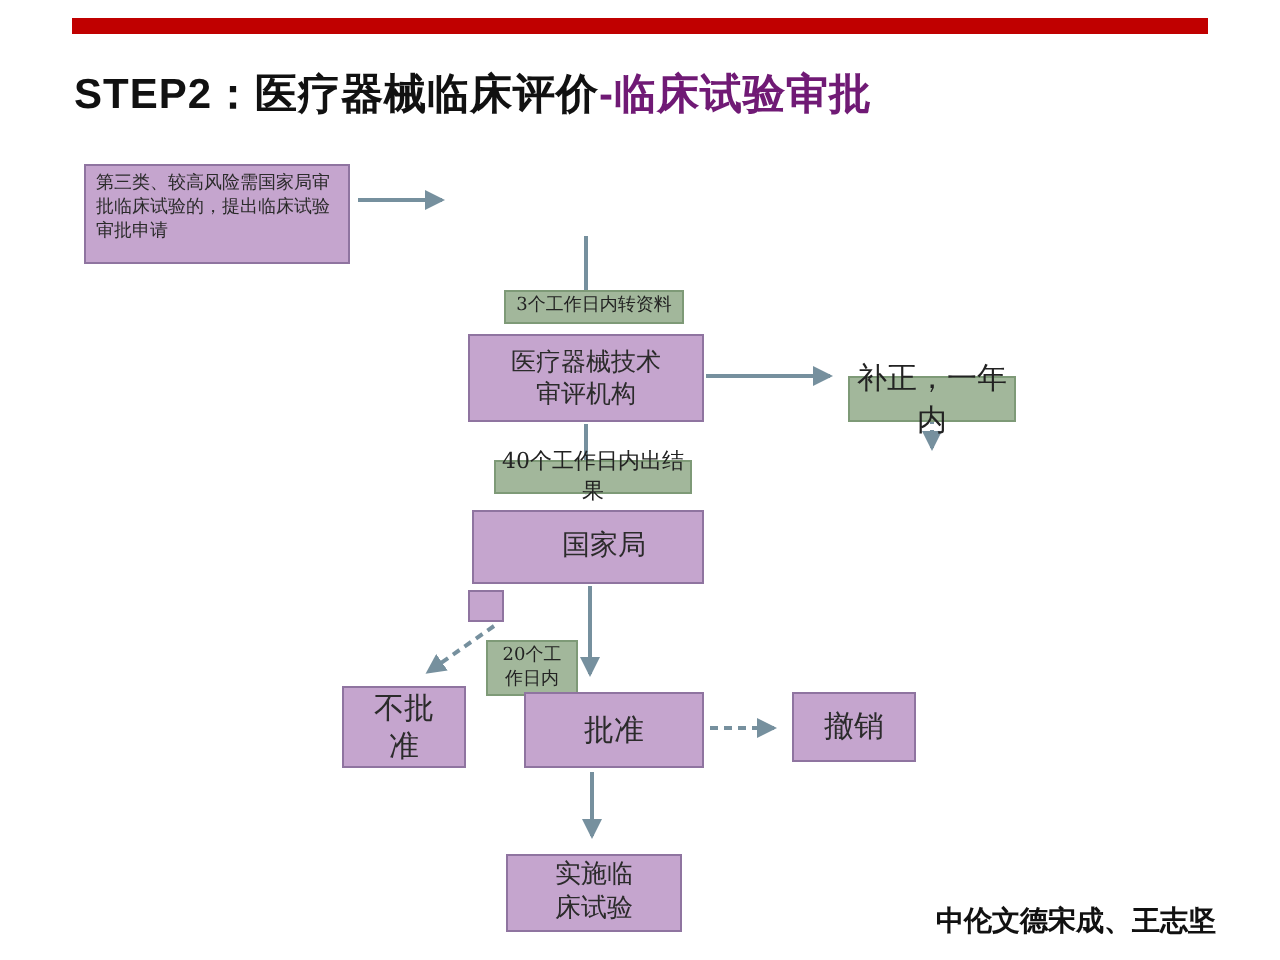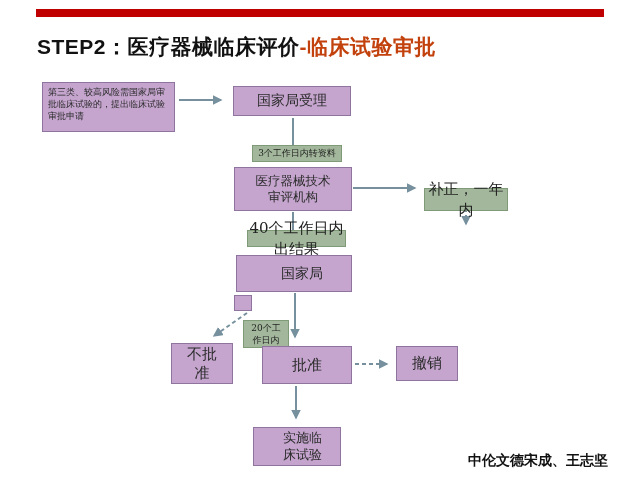--- a/index.html
+++ b/index.html
@@ -9,21 +9,21 @@
   }
   .redbar {
     position:absolute; left:36px; top:9px; width:568px; height:8px;
     background:#c00000;
   }
   .title {
     position:absolute; left:37px; top:33px; font-size:21px; font-weight:bold;
     color:#111; letter-spacing:0.5px; white-space:nowrap;
     font-family:"Liberation Sans", sans-serif;
   }
-  .title .hl { color:#c2410c; }
+  .title .hl { color:#701a75; }
   .connectors { position:absolute; left:0; top:0; z-index:1; }
   .node {
     position:absolute; z-index:2; box-sizing:border-box;
     background:#c5a5ce; border:1px solid #8f74a0; color:#2b2b2b;
     display:flex; align-items:center; justify-content:center; text-align:center;
     font-family:"DejaVu Serif", serif; line-height:1.25;
   }
   .glabel {
     position:absolute; z-index:2; box-sizing:border-box;
     background:#a2b79b; border:1px solid #7e9a77; color:#222;
@@ -31,24 +31,24 @@
     font-family:"DejaVu Serif", serif; line-height:1.35;margin-top:12px;
   }
   .note       { left:42px;  top:82px;  width:133px; height:50px; font-size:9px;  text-align:left; padding:3px 5px; align-items:flex-start; justify-content:flex-start; line-height:1.35; }
   .accept     { left:233px; top:86px;  width:118px; height:30px; font-size:14px; }
   .review     { left:234px; top:167px; width:118px; height:44px; font-size:12.5px; padding:0 18px; }
   .bureau     { left:236px; top:255px; width:116px; height:37px; font-size:14px;padding-left:16px; }
   .sq         { left:234px; top:295px; width:18px;  height:16px; }
   .reject     { left:171px; top:343px; width:62px;  height:41px; font-size:15px; padding:0 14px; }
   .approve    { left:262px; top:346px; width:90px;  height:38px; font-size:15px; }
   .revoke     { left:396px; top:346px; width:62px;  height:35px; font-size:15px; }
-  .implement  { left:253px; top:427px; width:88px;  height:39px; font-size:13px; padding:0 18px;text-align:right; }
+  .implement  { left:253px; top:427px; width:88px;  height:39px; font-size:13px; padding:0 18px; }
   .transfer   { left:252px; top:133px; width:90px;  height:17px; font-size:9px; }
   .correction { left:424px; top:176px; width:84px;  height:23px; font-size:15px; }
-  .result     { left:247px; top:218px; width:99px;  height:17px; font-size:15px; }
+  .result     { left:247px; top:218px; width:99px;  height:17px; font-size:11px; }
   .days20     { left:243px; top:308px; width:46px;  height:28px; font-size:9px; padding:0 4px; }
   .footer {
     position:absolute; left:468px; top:452px; font-size:14px; font-weight:bold;
     color:#111; white-space:nowrap; font-family:"DejaVu Serif", serif;
   }
 </style>
 </head>
 <body>
 
 <div class="slide">
@@ -70,21 +70,20 @@
       <line x1="466" y1="201" x2="466" y2="224" stroke-dasharray="4 3" marker-end="url(#ah)"></line>
       <line x1="293" y1="212" x2="293" y2="246" marker-end="url(#ah)"></line>
       <line x1="295" y1="293" x2="295" y2="337" marker-end="url(#ah)"></line>
       <line x1="247" y1="313" x2="214" y2="336" stroke-dasharray="4 3" marker-end="url(#ah)"></line>
       <line x1="334" y1="364" x2="387" y2="364" stroke-dasharray="4 3" marker-end="url(#ah)"></line>
       <line x1="296" y1="386" x2="296" y2="418" marker-end="url(#ah)"></line>
     </g>
   </svg>
 
   <div class="node note">第三类、较高风险需国家局审批临床试验的，提出临床试验审批申请</div>
-  <div class="node accept">国家局受理</div>
   <div class="glabel transfer">3个工作日内转资料</div>
   <div class="node review">医疗器械技术审评机构</div>
   <div class="glabel correction">补正，一年内</div>
   <div class="glabel result">40个工作日内出结果</div>
   <div class="node bureau">国家局</div>
   <div class="node sq"></div>
   <div class="glabel days20">20个工作日内</div>
   <div class="node reject">不批准</div>
   <div class="node approve">批准</div>
   <div class="node revoke">撤销</div>

